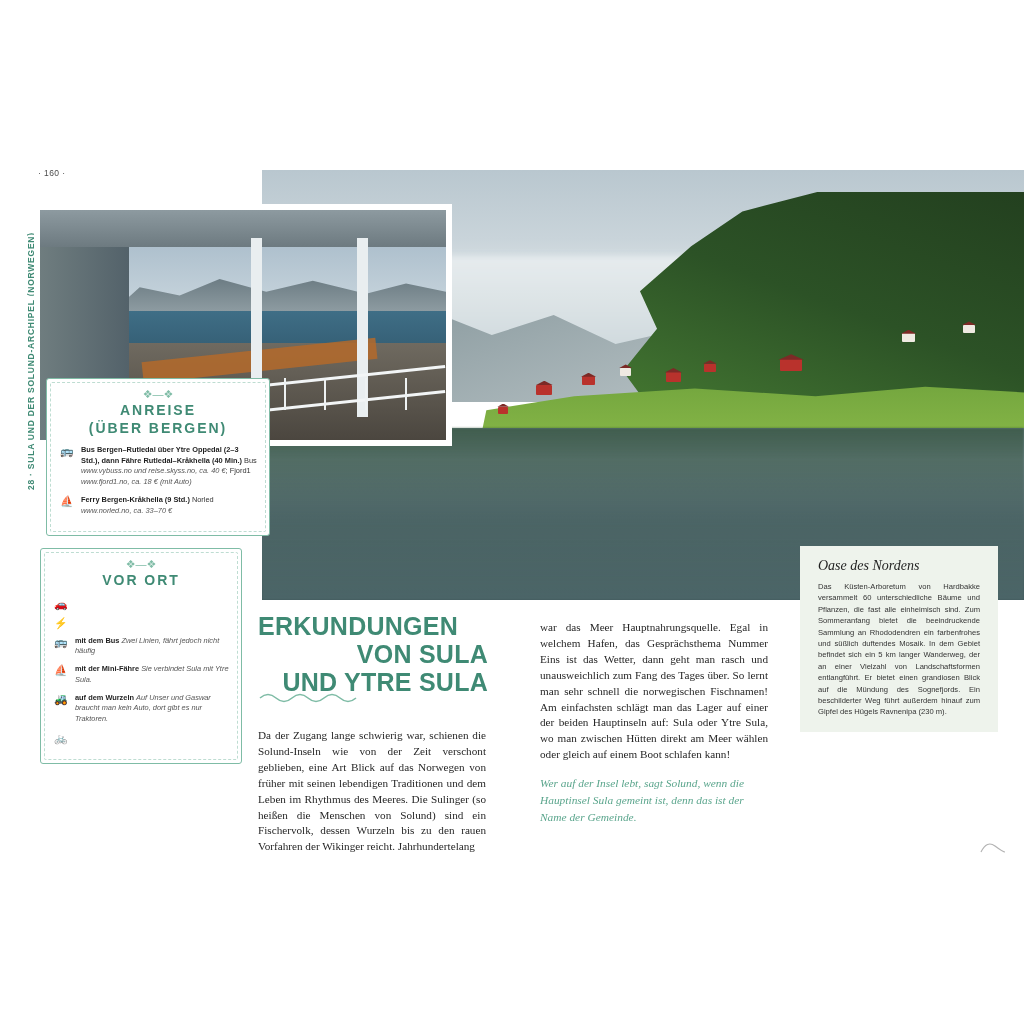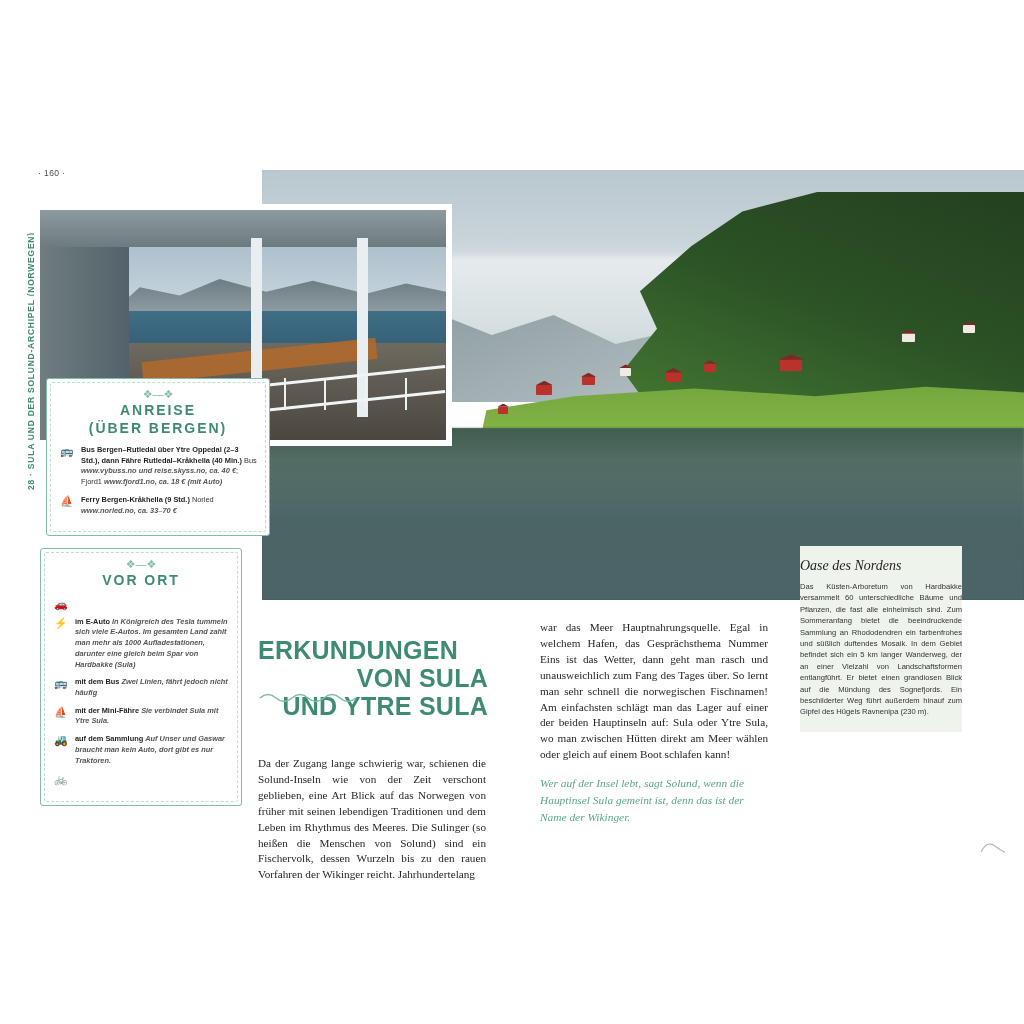--- a/index.html
+++ b/index.html
@@ -93,47 +93,47 @@
 
   .box-title{
     text-align:center;color:#3f8a74;font-size:14px;font-weight:bold;
     letter-spacing:.14em;line-height:1.25;margin:2px 0 8px;text-transform:uppercase;
   }
   .swirl{display:block;margin:0 auto 2px;color:#7fbca6;font-size:11px;text-align:center;line-height:1;}
   .entry{display:flex;gap:6px;margin-bottom:7px;align-items:flex-start;}
   .entry .ic{flex:0 0 16px;color:#3f8a74;font-size:11px;line-height:1.1;text-align:center;}
   .entry .tx{font-size:7.4px;line-height:1.45;color:#333;}
   .entry .tx b{color:#1f1f1f;margin-top:9px;}
-  .entry .tx i{color:#555;font-weight:bold;}
+  .entry .tx i{color:#555;}
 
   
   .headline{
-    position:absolute;left:258px;top:636px;width:230px;
+    position:absolute;left:258px;top:612px;width:230px;
     color:#3f8a74;font-weight:bold;font-size:25px;line-height:1.12;
     letter-spacing:.01em;text-align:right;
   }
   .headline .l1{text-align:left;}
   .head-squiggle{position:absolute;left:258px;top:690px;width:120px;height:14px;color:#7fbca6;}
 
   
   .col{
     position:absolute;font-family:"Liberation Serif", serif;
     font-size:11.2px;line-height:1.42;color:#262626;text-align:justify;
   }
-  .col-1{left:258px;top:756px;width:228px;}
+  .col-1{left:258px;top:728px;width:228px;}
   .col-2{left:540px;top:620px;width:228px;}
   .pullquote{
     margin-top:12px;font-style:italic;color:#5aa58c;font-size:11.4px;line-height:1.5;
     text-align:left;
   }
 
   
   .panel{
     position:absolute;left:800px;top:546px;width:162px;
-    background:#eef3ec;padding:12px 0 14px;
+    background:#eef3ec;padding:12px 18px 14px;
   }
   .panel h3{
     margin:0 0 7px;font-family:"Liberation Serif", serif;font-style:italic;
     font-weight:normal;font-size:14px;color:#1f1f1f;
   }
   .panel p{margin:0;font-size:7.6px;line-height:1.5;color:#333;text-align:justify;}
 
   .corner{position:absolute;right:18px;bottom:170px;width:26px;height:14px;color:#9c9c9c;}
 </style>
 </head>
@@ -220,33 +220,32 @@
   </div>
 
   <div class="wavybox box-vorort">
     <span class="swirl">❖—❖</span>
     <div class="box-title">VOR ORT</div>
     <div class="entry">
       <div class="ic">🚗</div>
     </div>
     <div class="entry">
       <div class="ic">⚡</div>
-      <div class="tx"><b>im E-Auto</b> <i>In Königreich des Tesla tummeln sich viele E-Autos. Im gesamten Land zahlt man mehr als 1000 Aufladestationen, darunter eine gleich beim Spar von Hardbakke (Sula)</i></div>
     </div>
     <div class="entry">
       <div class="ic">🚌</div>
       <div class="tx"><b>mit dem Bus</b> <i>Zwei Linien, fährt jedoch nicht häufig</i></div>
     </div>
     <div class="entry">
       <div class="ic">⛵</div>
       <div class="tx"><b>mit der Mini-Fähre</b> <i>Sie verbindet Sula mit Ytre Sula.</i></div>
     </div>
     <div class="entry">
       <div class="ic">🚜</div>
-      <div class="tx"><b>auf dem Sammlung</b> <i>Auf Unser und Gaswar braucht man kein Auto, dort gibt es nur Traktoren.</i></div>
+      <div class="tx"><b>auf dem Wurzeln</b> <i>Auf Unser und Gaswar braucht man kein Auto, dort gibt es nur Traktoren.</i></div>
     </div>
     <div class="entry">
       <div class="ic">🚲</div>
     </div>
   </div>
 
   <div class="headline">
     <div class="l1">ERKUNDUNGEN</div>
     <div>VON SULA</div>
     <div>UND YTRE SULA</div>
@@ -254,21 +253,21 @@
   <svg class="head-squiggle" viewBox="0 0 120 14">
     <path d="M2 8 q8 -7 16 0 t16 0 t16 0 t16 0 t16 0 t16 0" fill="none" stroke="#7fbca6" stroke-width="1.6"></path>
   </svg>
 
   <div class="col col-1">
     <p style="margin:0;">Da der Zugang lange schwierig war, schienen die Solund-Inseln wie von der Zeit verschont geblieben, eine Art Blick auf das Norwegen von früher mit seinen lebendigen Traditionen und dem Leben im Rhythmus des Meeres. Die Sulinger (so heißen die Menschen von Solund) sind ein Fischervolk, dessen Wurzeln bis zu den rauen Vorfahren der Wikinger reicht. Jahrhundertelang</p>
   </div>
 
   <div class="col col-2">
     <p style="margin:0;">war das Meer Hauptnahrungsquelle. Egal in welchem Hafen, das Gesprächsthema Nummer Eins ist das Wetter, dann geht man rasch und unausweichlich zum Fang des Tages über. So lernt man sehr schnell die norwegischen Fischnamen! Am einfachsten schlägt man das Lager auf einer der beiden Hauptinseln auf: Sula oder Ytre Sula, wo man zwischen Hütten direkt am Meer wählen oder gleich auf einem Boot schlafen kann!</p>
-    <p class="pullquote">Wer auf der Insel lebt, sagt Solund, wenn die Hauptinsel Sula gemeint ist, denn das ist der Name der Wikinger.</p>
+    <p class="pullquote">Wer auf der Insel lebt, sagt Solund, wenn die Hauptinsel Sula gemeint ist, denn das ist der Name der Gemeinde.</p>
   </div>
 
   <div class="panel">
     <h3>Oase des Nordens</h3>
     <p>Das Küsten-Arboretum von Hardbakke versammelt 60 unterschiedliche Bäume und Pflanzen, die fast alle einheimisch sind. Zum Sommeranfang bietet die beeindruckende Sammlung an Rhododendren ein farbenfrohes und süßlich duftendes Mosaik. In dem Gebiet befindet sich ein 5 km langer Wanderweg, der an einer Vielzahl von Landschaftsformen entlangführt. Er bietet einen grandiosen Blick auf die Mündung des Sognefjords. Ein beschilderter Weg führt außerdem hinauf zum Gipfel des Hügels Ravnenipa (230 m).</p>
   </div>
 
   <svg class="corner" viewBox="0 0 26 14">
     <path d="M1 12 q6 -12 14 -6 t10 6" fill="none" stroke="#b3b3b3" stroke-width="1.2"></path>
   </svg>

